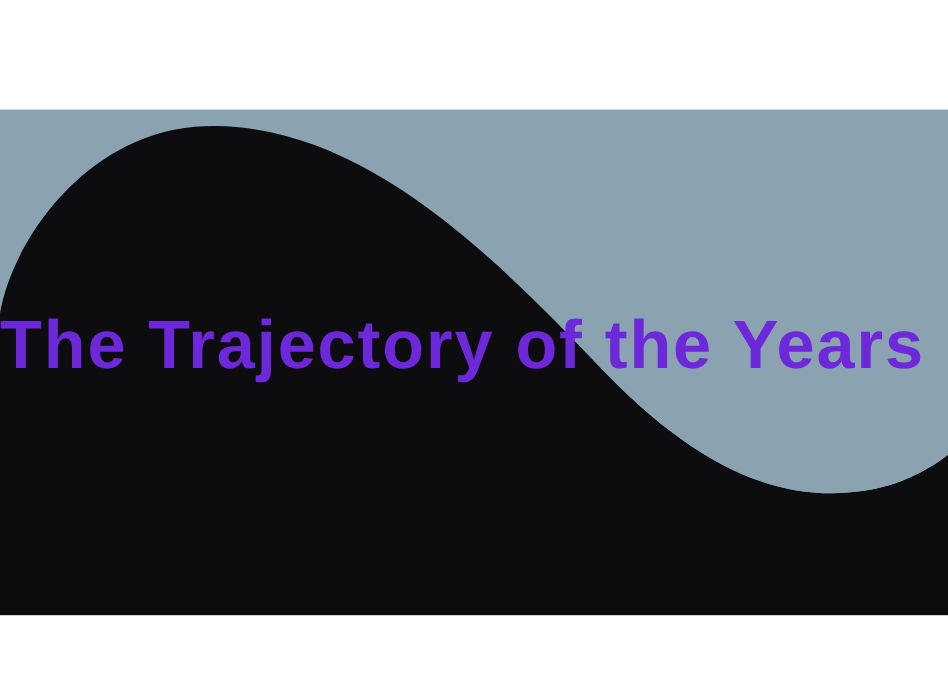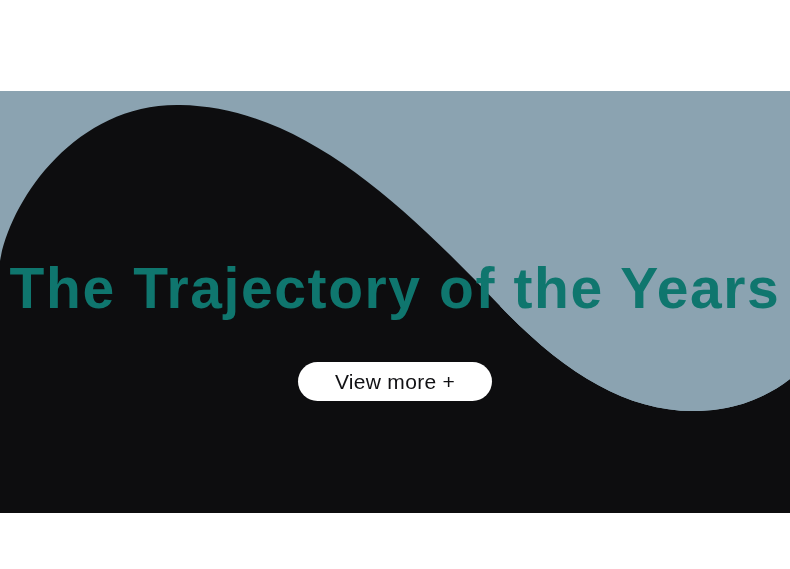--- a/index.html
+++ b/index.html
@@ -49,27 +49,26 @@
     z-index: 2;
     pointer-events: none;
   }
 
   .hero-title {
     position: absolute;
     left: 0;
     top: 169px;
     width: 790px;
     margin: 0;
-    text-align: center;
     font-family: "Liberation Sans", sans-serif;
     font-size: 57px;
     font-weight: bold;
     line-height: 1;
     letter-spacing: 1.6px;
-    color: #0f766e;
+    color: #6d28d9;
     white-space: nowrap;
     pointer-events: none;
   }
 
   .cta-wrap {
     position: absolute;
     left: 0;
     top: 271px;
     width: 790px;
     text-align: center;
@@ -117,20 +116,17 @@
       <path d="M 790 288
                C 772 302, 748 314, 720 318
                C 640 330, 570 288, 500 215
                L 790 215
                Z" fill="#8ba3b1"></path>
     </svg>
 
     <div class="hero-content">
       <h1 class="hero-title">The Trajectory of the Years</h1>
 
-      <div class="cta-wrap">
-        <button class="cta-button" type="button">View more +</button>
-      </div>
     </div>
 
   </section>
 
 </div>
 
 </body></html>

